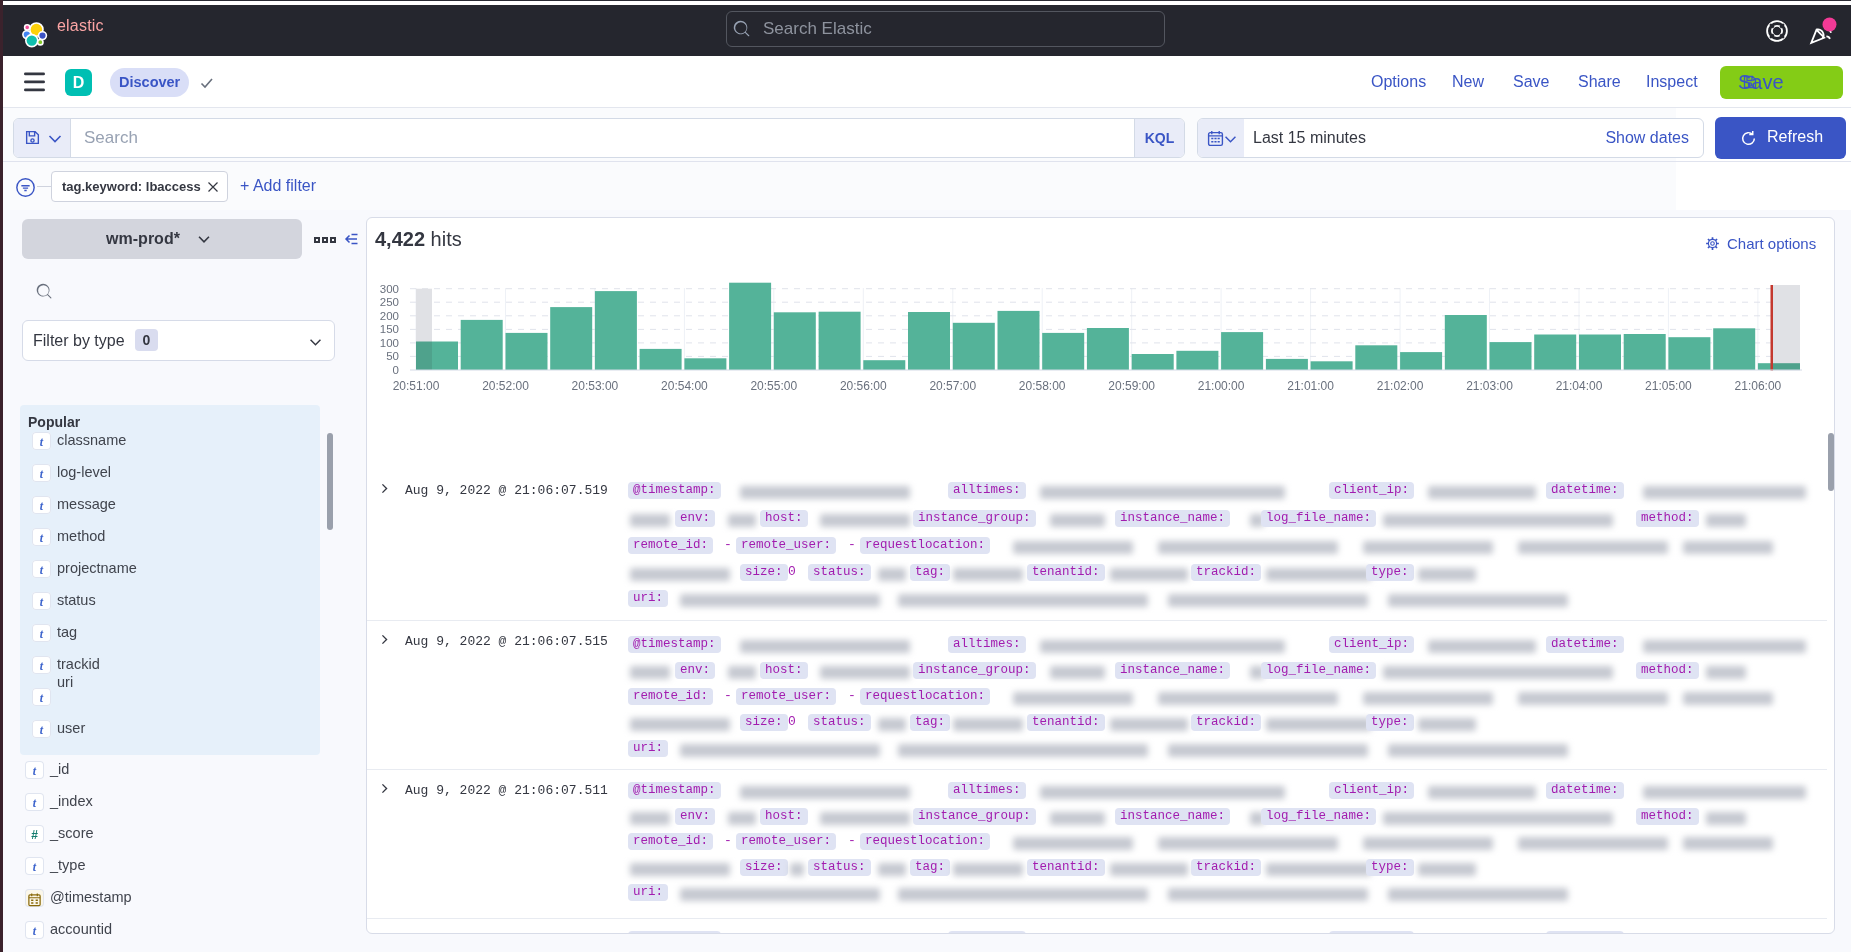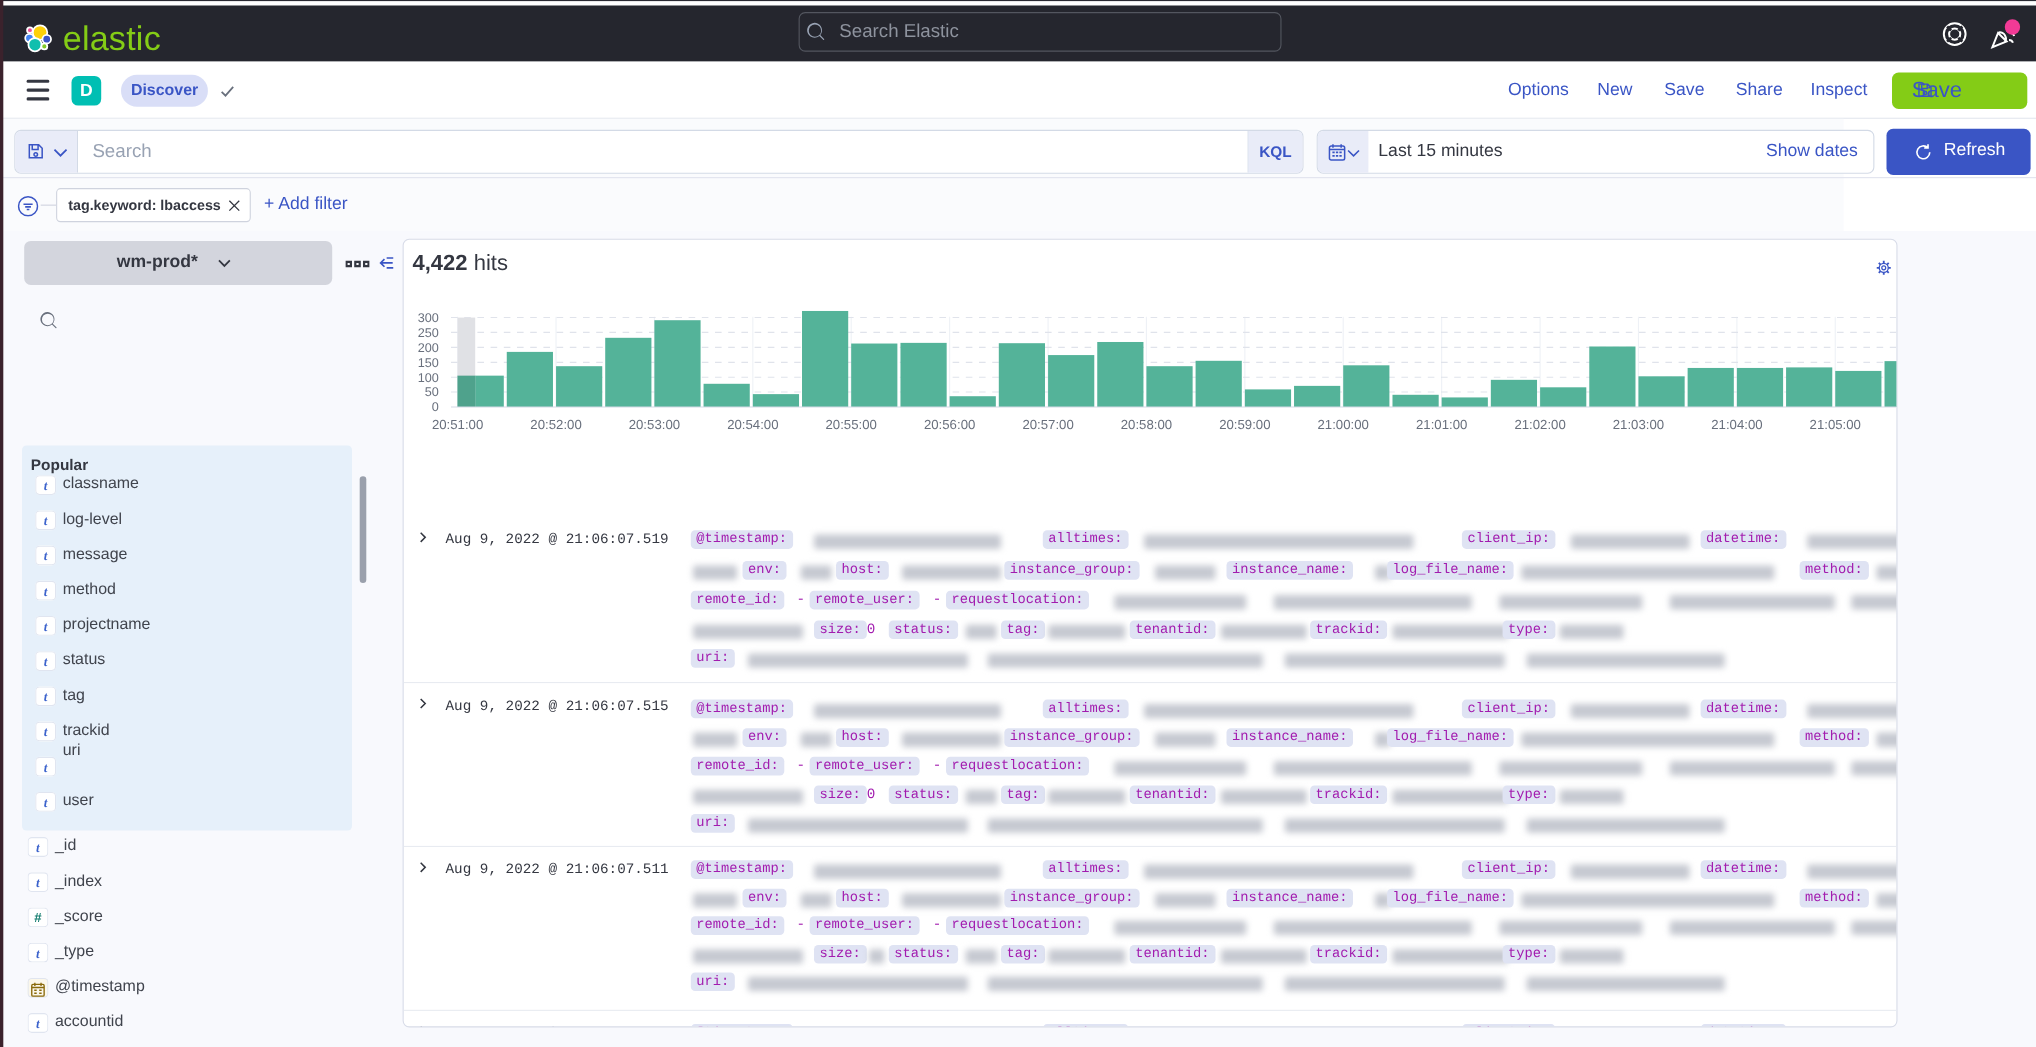--- a/index.html
+++ b/index.html
@@ -2,21 +2,21 @@
 <html><head>
 <meta charset="utf-8">
 <style>
 * { margin:0; padding:0; box-sizing:border-box; }
 html,body { width:1851px; height:952px; overflow:hidden; font-family:"Liberation Sans",sans-serif; background:#fff; }
 .abs { position:absolute; }
 #stage { position:relative; width:1851px; height:952px; }
 #topline { left:0; top:0; width:1851px; height:1px; background:#2a2a33; }
 #leftstripe { left:0; top:0; width:3px; height:952px; background:#3b222c; z-index:50; }
 #hdr { left:0; top:5px; width:1851px; height:51px; background:#25262e; }
-#logotxt { left:57px; top:12px; color:#84cc16; font-size:31px; letter-spacing:0.2px; font-weight:500; }
+#logotxt { left:57px; top:12px; color:#fca5a5; font-size:16px; letter-spacing:0.2px; font-weight:500; }
 #gsearch { left:726px; top:6px; width:439px; height:36px; border:1px solid #53565f; border-radius:6px; color:#8e939e; font-size:17px; line-height:34px; padding-left:36px; }
 #nav { left:0; top:56px; width:1851px; height:52px; background:#fff; border-bottom:1px solid #e3e6ee; }
 #dbadge { left:65px; top:13px; width:27px; height:27px; background:#00bfb3; border-radius:6px; color:#fff; font-weight:bold; font-size:16px; text-align:center; line-height:27px; }
 #discpill { left:110px; top:12px; height:29px; padding:0 9px; background:#d9def7; border-radius:15px; color:#3a55c5; font-weight:bold; font-size:14.5px; line-height:29px; }
 .navlink { top:17px; color:#3a55c5; font-size:16px; }
 #savebtn { left:1720px; top:10px; width:123px; height:33px; background:#84cc16; border-radius:6px; color:#3a55c5; font-size:20px; text-align:left; line-height:33px; }
 #qarea { left:0; top:108px; width:1676px; height:102px; background:#fafbfd; }
 #qbar { left:13px; top:10px; width:1172px; height:40px; background:#fff; border:1px solid #d3dae6; border-radius:6px; }
 #qsave { left:0; top:0; width:57px; height:38px; background:#e9ecf8; border-radius:5px 0 0 5px; border-right:1px solid #d3dae6; }
 #kql { left:1120px; top:0; width:50px; height:38px; background:#e9ecf8; border-radius:0 5px 5px 0; border-left:1px solid #d3dae6; color:#3a55c5; font-weight:bold; font-size:14px; text-align:center; line-height:38px; }
@@ -35,21 +35,21 @@
 #ftype { left:22px; top:110px; width:313px; height:41px; background:#fff; border:1px solid #d6dbe8; border-radius:6px; color:#343741; font-size:16px; line-height:39px; padding-left:10px; }
 #ftype .cnt { display:inline-block; background:#d9dcef; color:#343741; border-radius:4px; font-size:14px; font-weight:bold; padding:0 8px; height:22px; line-height:22px; margin-left:10px; vertical-align:1px; }
 #affhdr { left:27px; top:162px; width:300px; height:28px; }
 #afftxt { left:25px; top:5px; color:#343741; font-weight:bold; font-size:15px; }
 #affcnt { left:268px; top:0; width:30px; height:27px; background:#dadded; border-radius:5px; color:#343741; font-weight:bold; font-size:14px; text-align:center; line-height:27px; }
 #popular { left:20px; top:195px; width:300px; height:350px; background:#e6f0fa; border-radius:4px; }
 #poplabel { left:8px; top:9px; color:#343741; font-weight:bold; font-size:14px; }
 .ftok { position:absolute; width:19px; height:18px; background:#fff; border-radius:4px; box-shadow:0 0 0 1px #e0e5f0 inset; text-align:center; }
 .fname { position:absolute; color:#40444d; font-size:14.5px; }
 #sbscroll { left:327px; top:223px; width:6px; height:97px; background:#9aa0ac; border-radius:3px; }
-#panel { left:366px; top:7px; width:1359px; height:717px; background:#fff; border:1px solid #d8dce8; border-radius:6px; overflow:hidden; }
+#panel { left:366px; top:7px; width:1469px; height:717px; background:#fff; border:1px solid #d8dce8; border-radius:6px; overflow:hidden; }
 #hits { left:8px; top:10px; font-size:20px; color:#343741; }
 #chartopts { left:1360px; top:17px; color:#3a55c5; font-size:15px; }
 #daterange { left:0; top:186px; width:1468px; text-align:center; color:#343741; font-size:14.5px; }
 #thead { left:0px; top:211px; width:1460px; height:41px; border-top:1px solid #dde1ea; border-bottom:1px solid #d3dae6; }
 .th { position:absolute; top:12px; color:#343741; font-weight:bold; font-size:14px; }
 .row { position:absolute; left:0; width:1460px; height:150px; }
 .rowline { position:absolute; left:0; width:1460px; border-bottom:1px solid #e8ebf1; }
 .chevi { position:absolute; left:12px; }
 .ts { position:absolute; left:38px; font-family:"Liberation Mono",monospace; font-size:13px; color:#343741; white-space:nowrap; }
 .doc { position:absolute; left:261px; top:0; width:1185px; height:150px; font-family:"Liberation Mono",monospace; font-size:13px; color:#a21caf; }
@@ -164,20 +164,23 @@
           <path d="M8 1h6v6H8zM10 3h2v2h-2z" fill-rule="evenodd"></path>
           <path d="M16 1h6v6h-6zM18 3h2v2h-2z" fill-rule="evenodd"></path>
         </g>
       </svg>
     <svg class="abs" style="left:343px;top:21px" width="17" height="16" viewBox="0 0 16 16">
         <path stroke="#3a55c5" stroke-width="1.5" fill="none" d="M14 3.5H8M14 12.5H8M13.5 8H2.5M6 4.5L2.5 8l3.5 3.5"></path>
       </svg>
     <svg class="abs" style="left:36px;top:73px" width="17" height="17" viewBox="0 0 16 16">
         <path d="M11.27 10.56a6 6 0 1 0-.71.71l3.08 3.09a.5.5 0 0 0 .71-.71l-3.08-3.09zM7 12A5 5 0 1 1 7 2a5 5 0 0 1 0 10z" fill="#69707d"></path>
       </svg>
+    <div class="abs" id="ftype">Filter by type<span class="cnt">0</span><svg style="position:absolute;right:12px;top:17px" width="13" height="9" viewBox="0 0 14 10">
+          <path fill="none" stroke="#343741" stroke-width="1.6" d="M1.5 2l5.5 5.5L12.5 2"></path>
+        </svg></div>
     <div class="abs" id="popular">
         <div class="abs" id="poplabel">Popular</div>
       </div>
 <div class="ftok" style="left:32px;top:222px"><svg width="19" height="18" viewBox="0 0 19 18">
           <text x="9.5" y="13.5" text-anchor="middle" font-size="12" font-weight="bold" font-family="Liberation Serif,serif" font-style="italic" fill="#3c63cc">t</text>
         </svg></div>
 <div class="fname" style="left:57px;top:222px">classname</div>
 <div class="ftok" style="left:32px;top:254px"><svg width="19" height="18" viewBox="0 0 19 18">
           <text x="9.5" y="13.5" text-anchor="middle" font-size="12" font-weight="bold" font-family="Liberation Serif,serif" font-style="italic" fill="#3c63cc">t</text>
         </svg></div>

